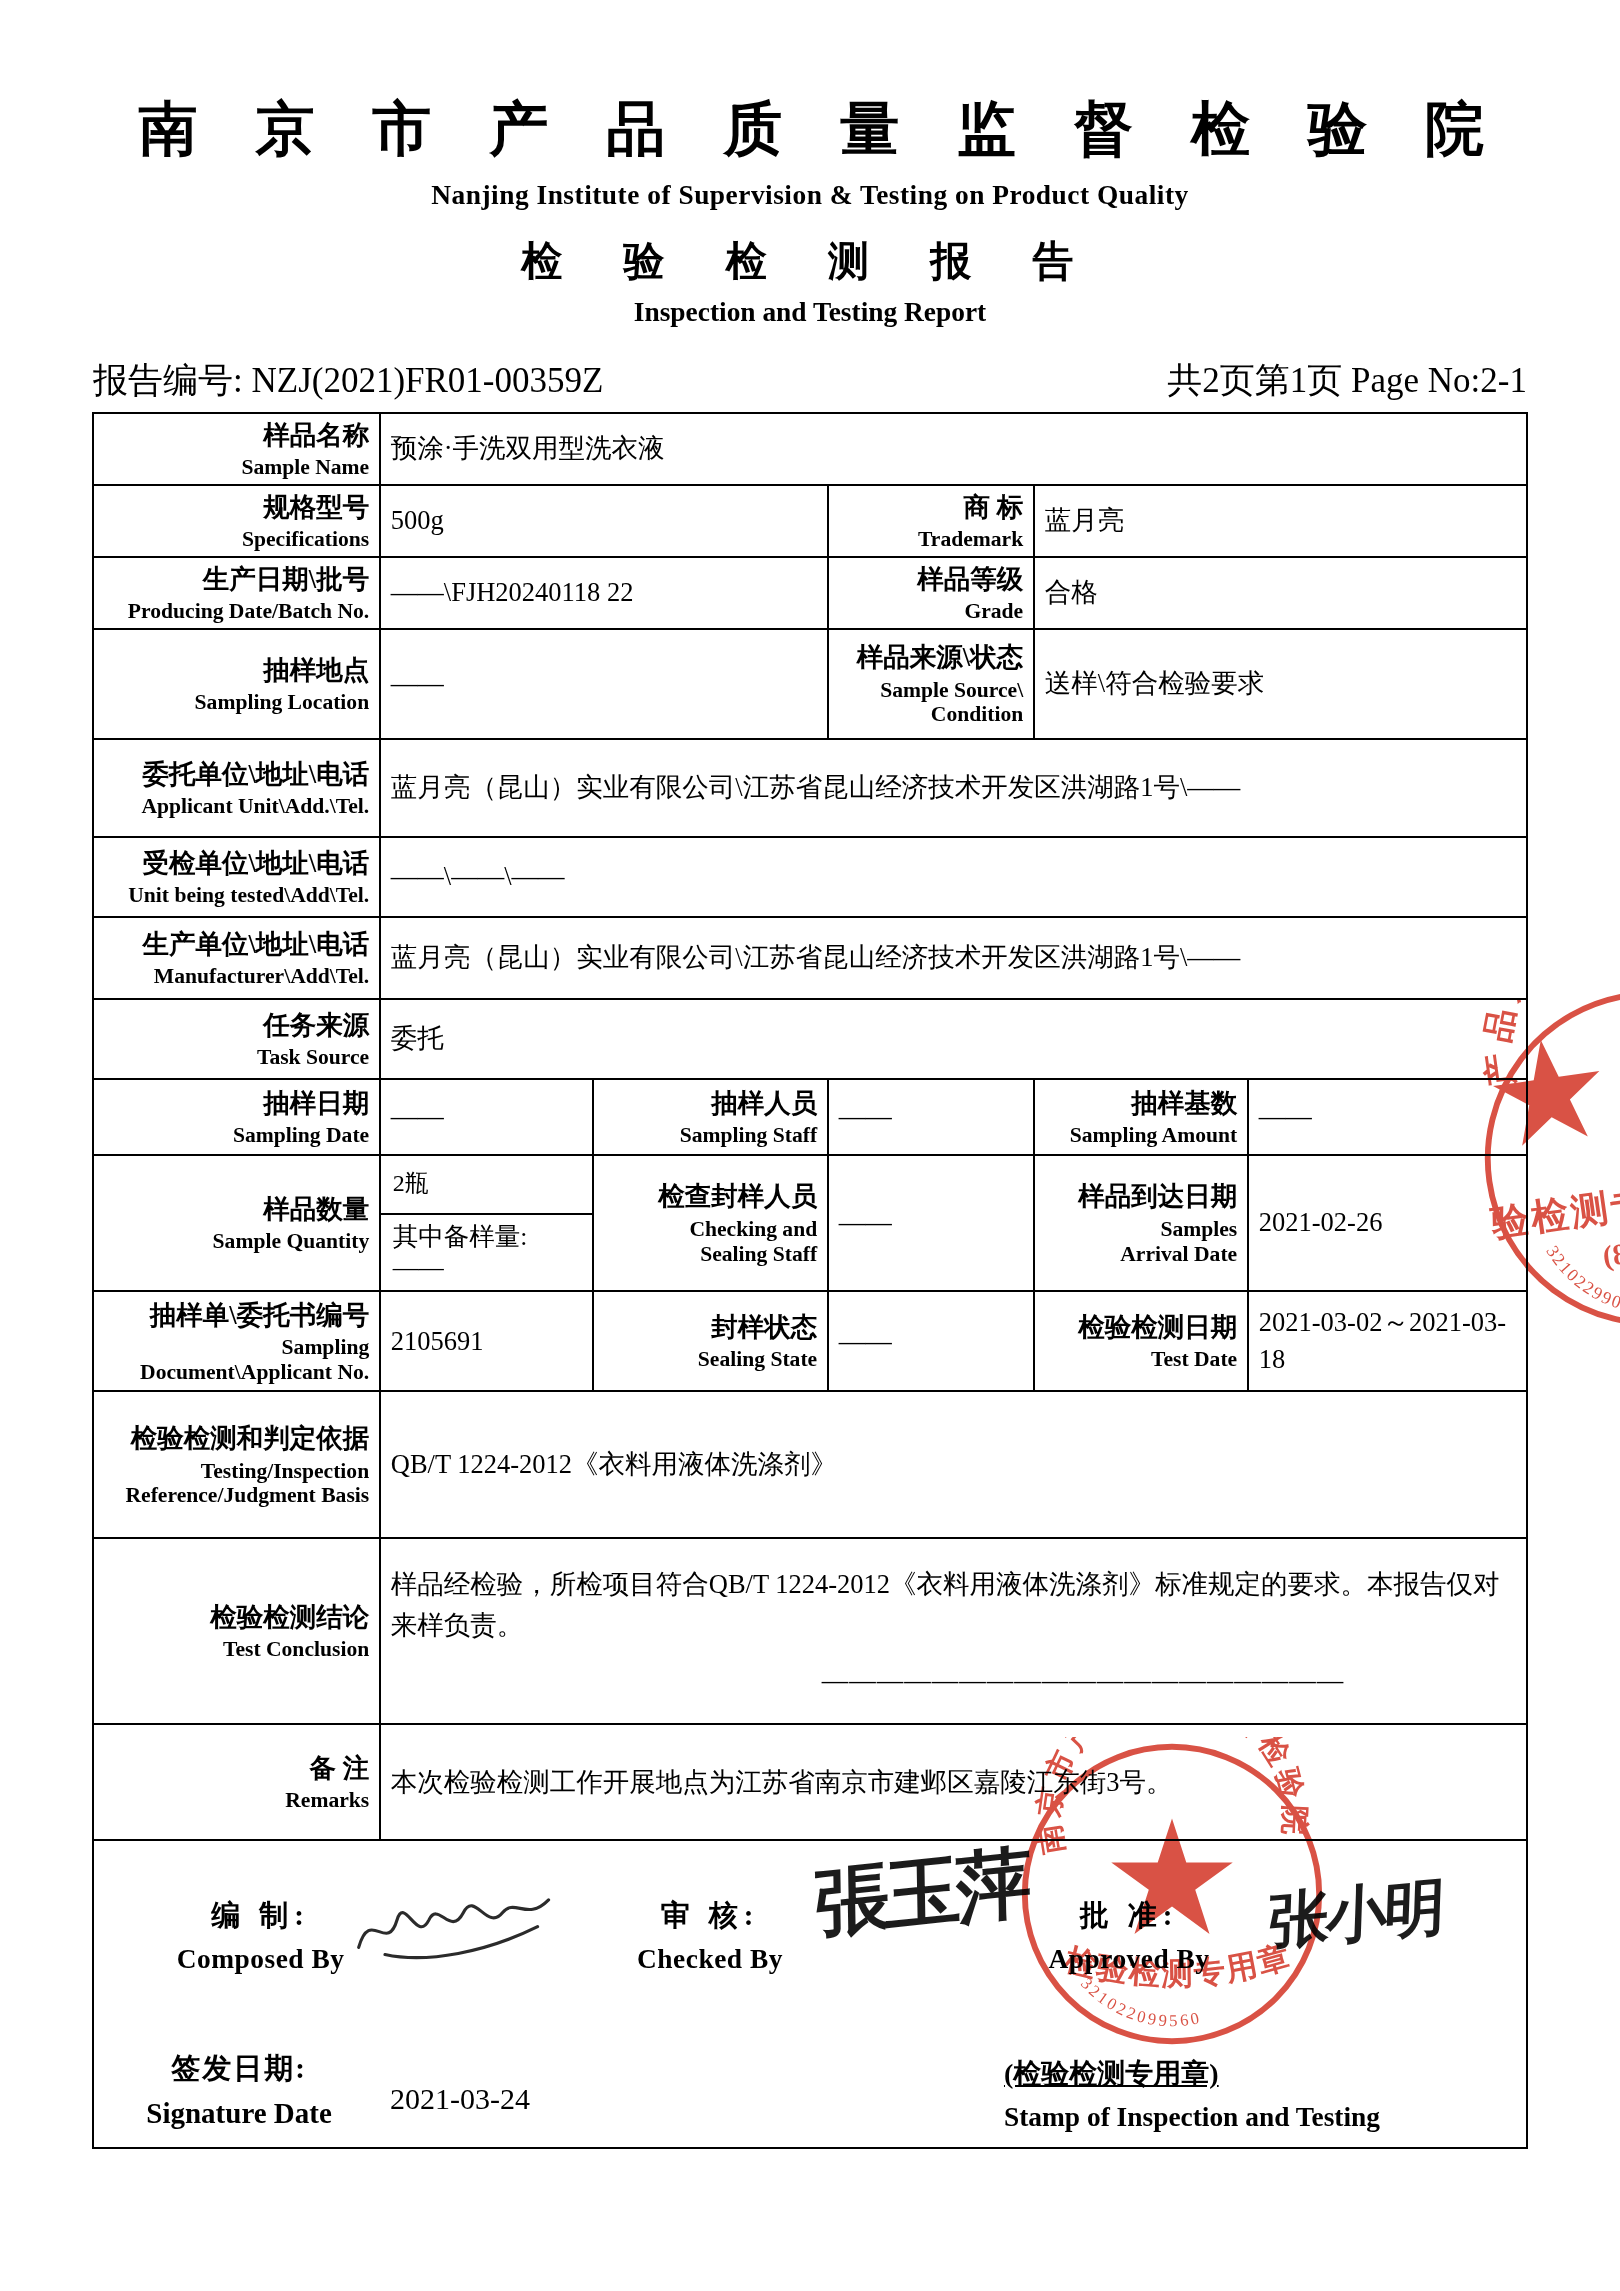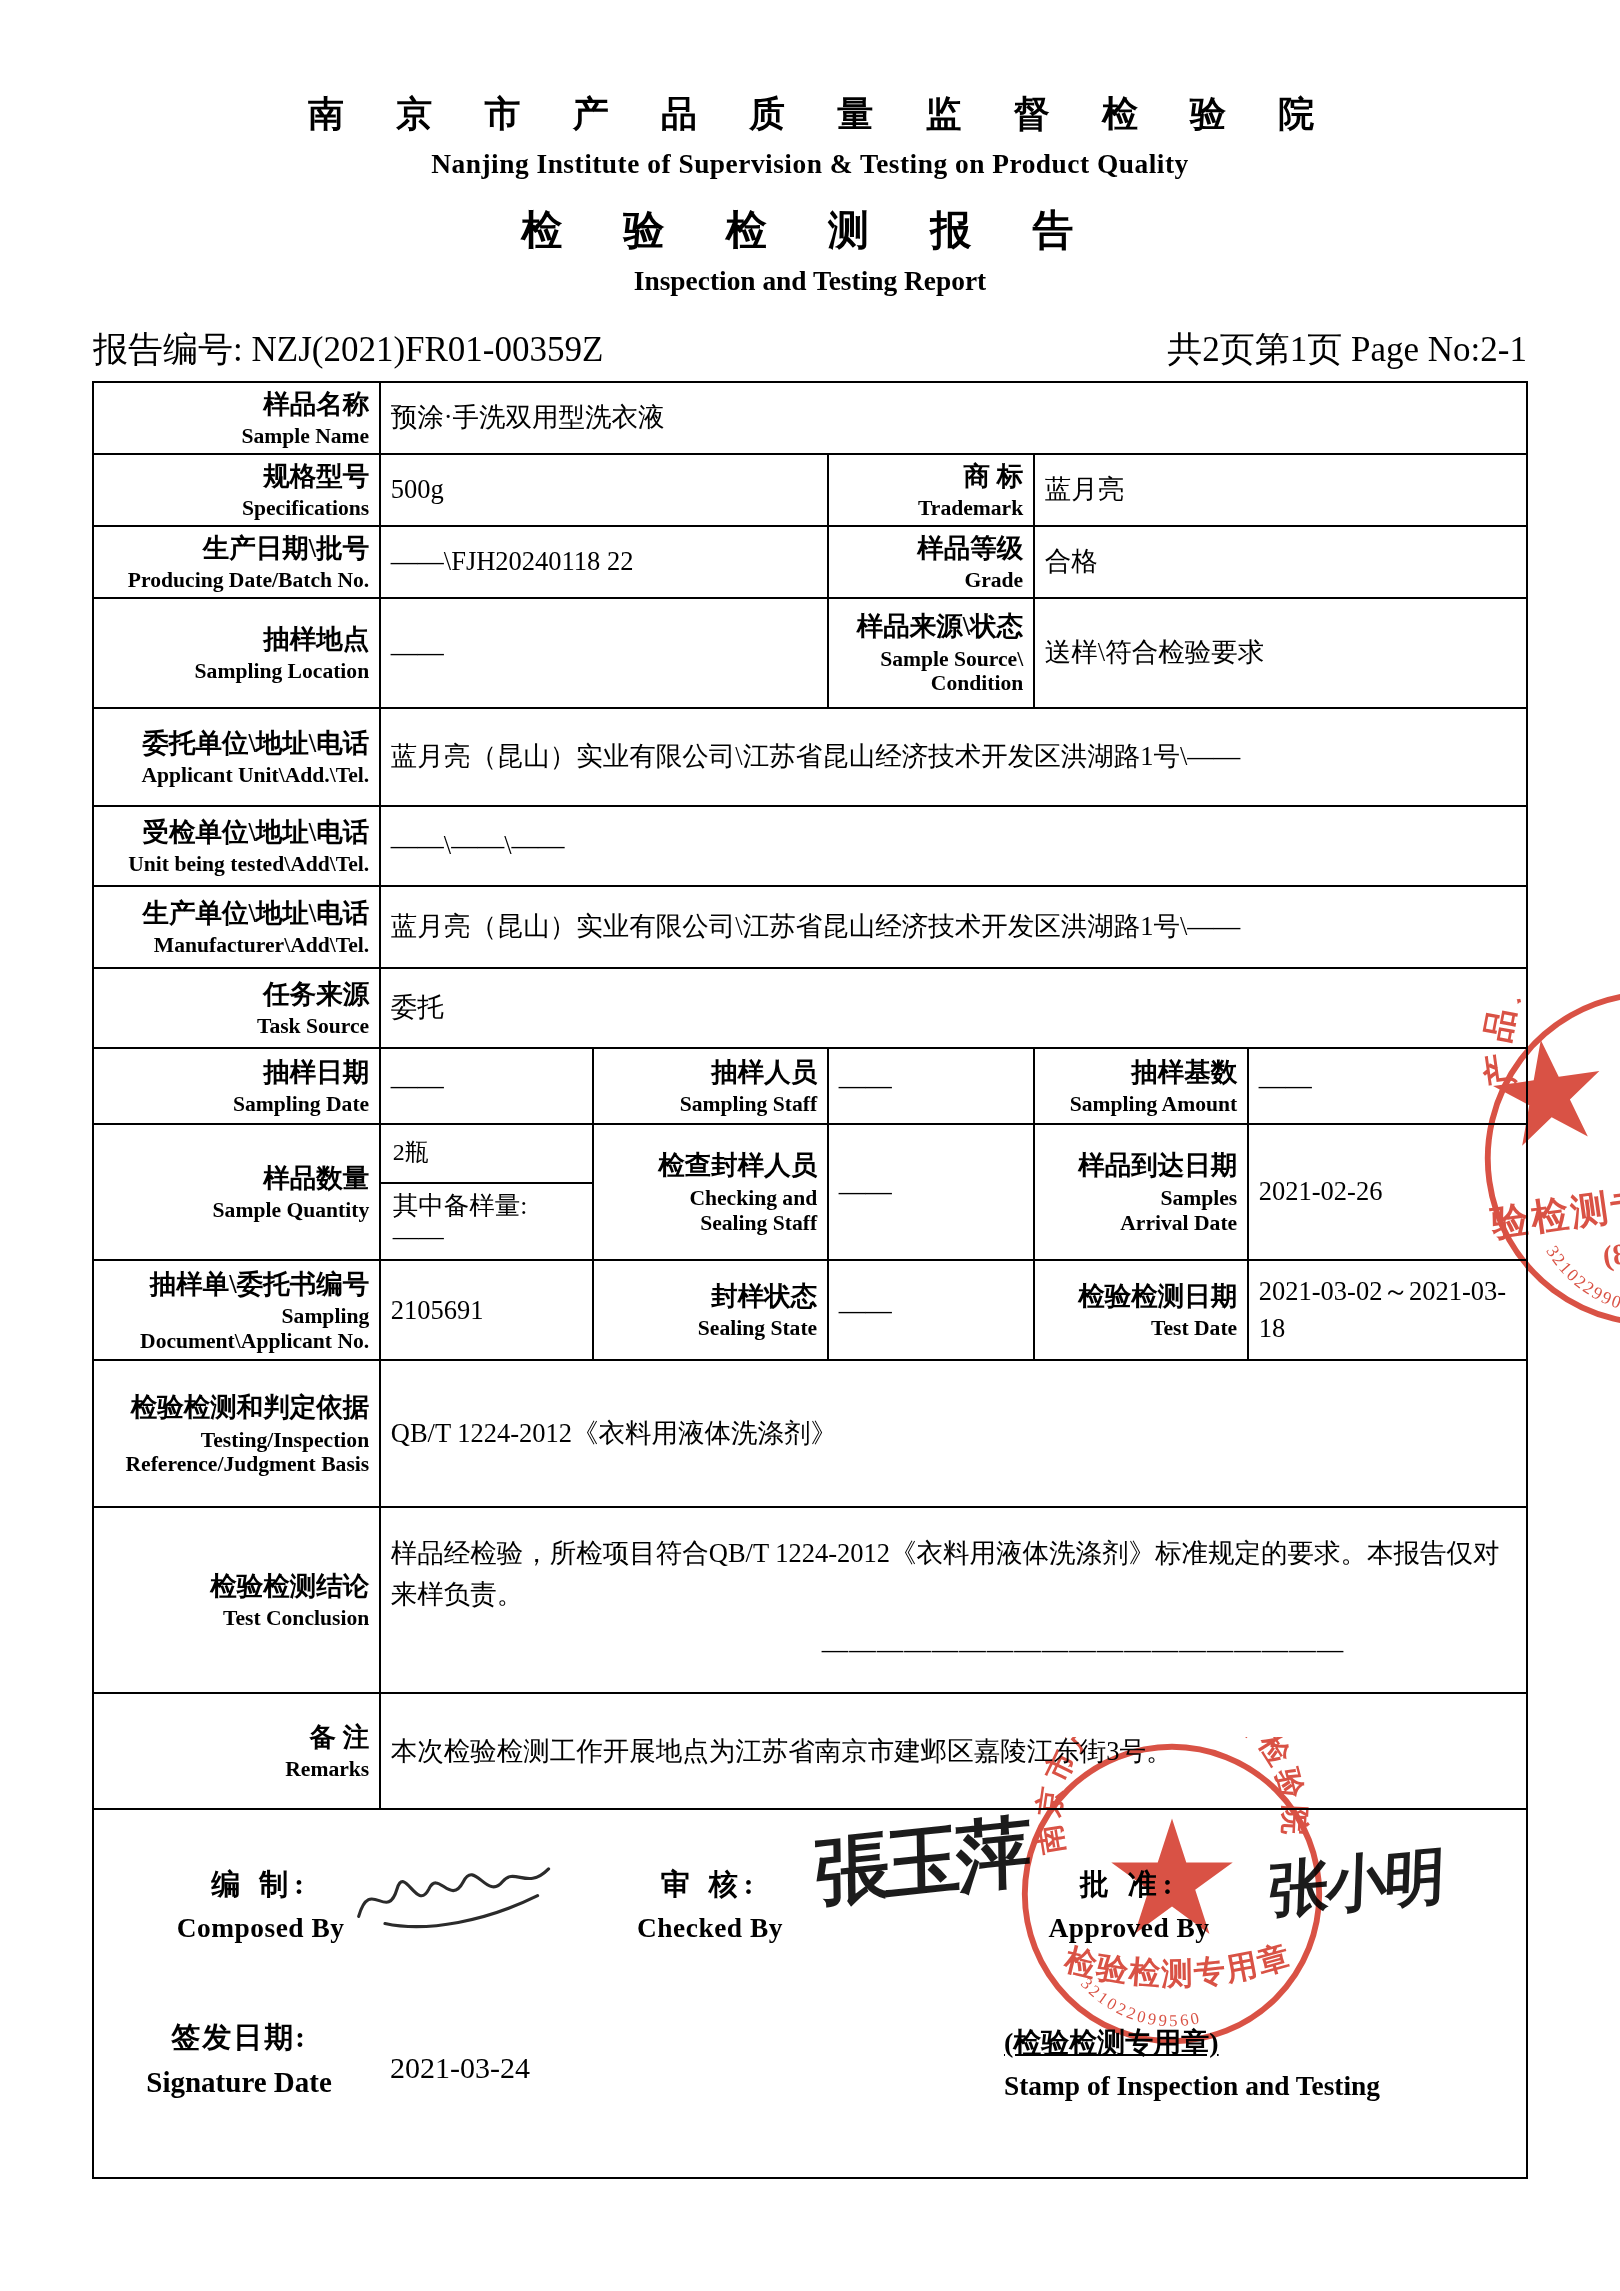--- a/index.html
+++ b/index.html
@@ -9,21 +9,21 @@
     position: relative;
     width: 1620px;
     height: 2292px;
     background: #ffffff;
     overflow: hidden;
     font-family: "Liberation Serif", "DejaVu Serif", serif;
     color: #000;
   }
   
   .header { padding-top: 90px; text-align: center; }
-  .title-cn { font-size: 36px; font-weight: 700; letter-spacing: 21.6px; margin-left: 24px; }
+  .title-cn { font-size: 59px; font-weight: 700; letter-spacing: 21.6px; margin-left: 24px; }
   .title-en { font-size: 27.4px; font-weight: 700; margin-top: 9.8px; letter-spacing: 0.5px; }
   .report-cn { font-size: 41px; font-weight: 700; letter-spacing: 25.5px; margin-top: 23.5px; }
   .report-en { font-size: 27.4px; font-weight: 700; margin-top: 7.8px; }
   
   .meta-row {
     width: 1434px; margin: 29px auto 7.8px auto;
     display: flex; justify-content: space-between;
     font-size: 35px;
   }
   
@@ -32,21 +32,21 @@
   .lc { text-align: right; padding: 3.9px 2px; }
   .lc .cn { font-size: 26.5px; font-weight: 700; white-space: pre-line; line-height: 1.3; }
   .lc .en { font-size: 21.6px; font-weight: 700; white-space: pre-line; line-height: 1.15; margin-top: 2.9px; }
   .vc { font-size: 26.5px; text-align: left; padding: 5.9px 11.8px; line-height: 1.4; }
   .split { padding: 0 !important; }
   .split-top { border-bottom: 2px solid #000; padding: 5.9px 11.8px; min-height: 59px; display: flex; align-items: center; font-size: 24px; }
   .split-bottom { padding: 5.9px 11.8px; min-height: 57px; display: flex; align-items: flex-start; font-size: 25.5px; line-height: 1.25; }
   .conc-text { line-height: 1.55; }
   .conc-line { margin-top: 15.7px; margin-left: 431px; letter-spacing: 1px; white-space: nowrap; }
   
-  .footer-cell { position: relative; padding: 4px !important; height: 369px; }
+  .footer-cell { position: relative; padding: 4px !important; height: 308px; }
   .sig-group { position: absolute; text-align: center; width: 294px; }
   .sig-group .cn { font-size: 29px; font-weight: 700; letter-spacing: 5.9px; }
   .sig-group .en { font-size: 27.4px; font-weight: 700; margin-top: 7.8px; letter-spacing: 0.5px; }
   .sig-script { position: absolute; font-weight: 700; color: #1c1c1c; white-space: nowrap; }
   .checked-sig { left: 720px; top: 2px; font-size: 76px; transform: rotate(-6deg) skewX(-5deg); letter-spacing: -4.9px; }
   .approved-sig { left: 1174px; top: 33px; font-size: 61px; transform: rotate(-5deg) skewX(-7deg); letter-spacing: -2.9px; }
   .scribble { position: absolute; left: 257px; top: 41px; }
   .date-group { position: absolute; left: 17.6px; top: 208px; width: 255px; text-align: center; }
   .date-group .cn { font-size: 29px; font-weight: 700; letter-spacing: 2px; }
   .date-group .en { font-size: 29px; font-weight: 700; margin-top: 7.8px; }

